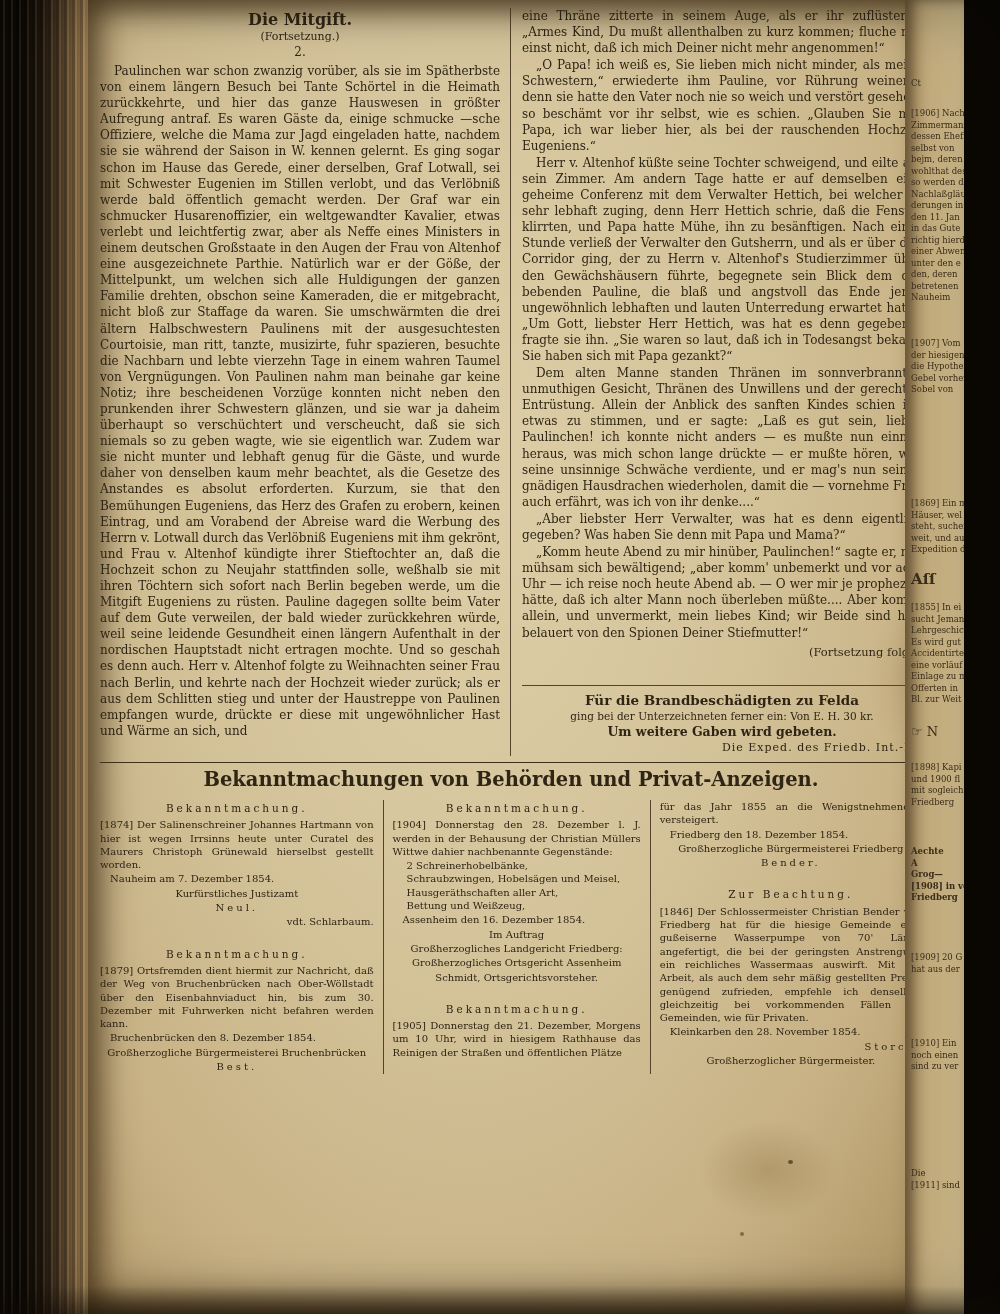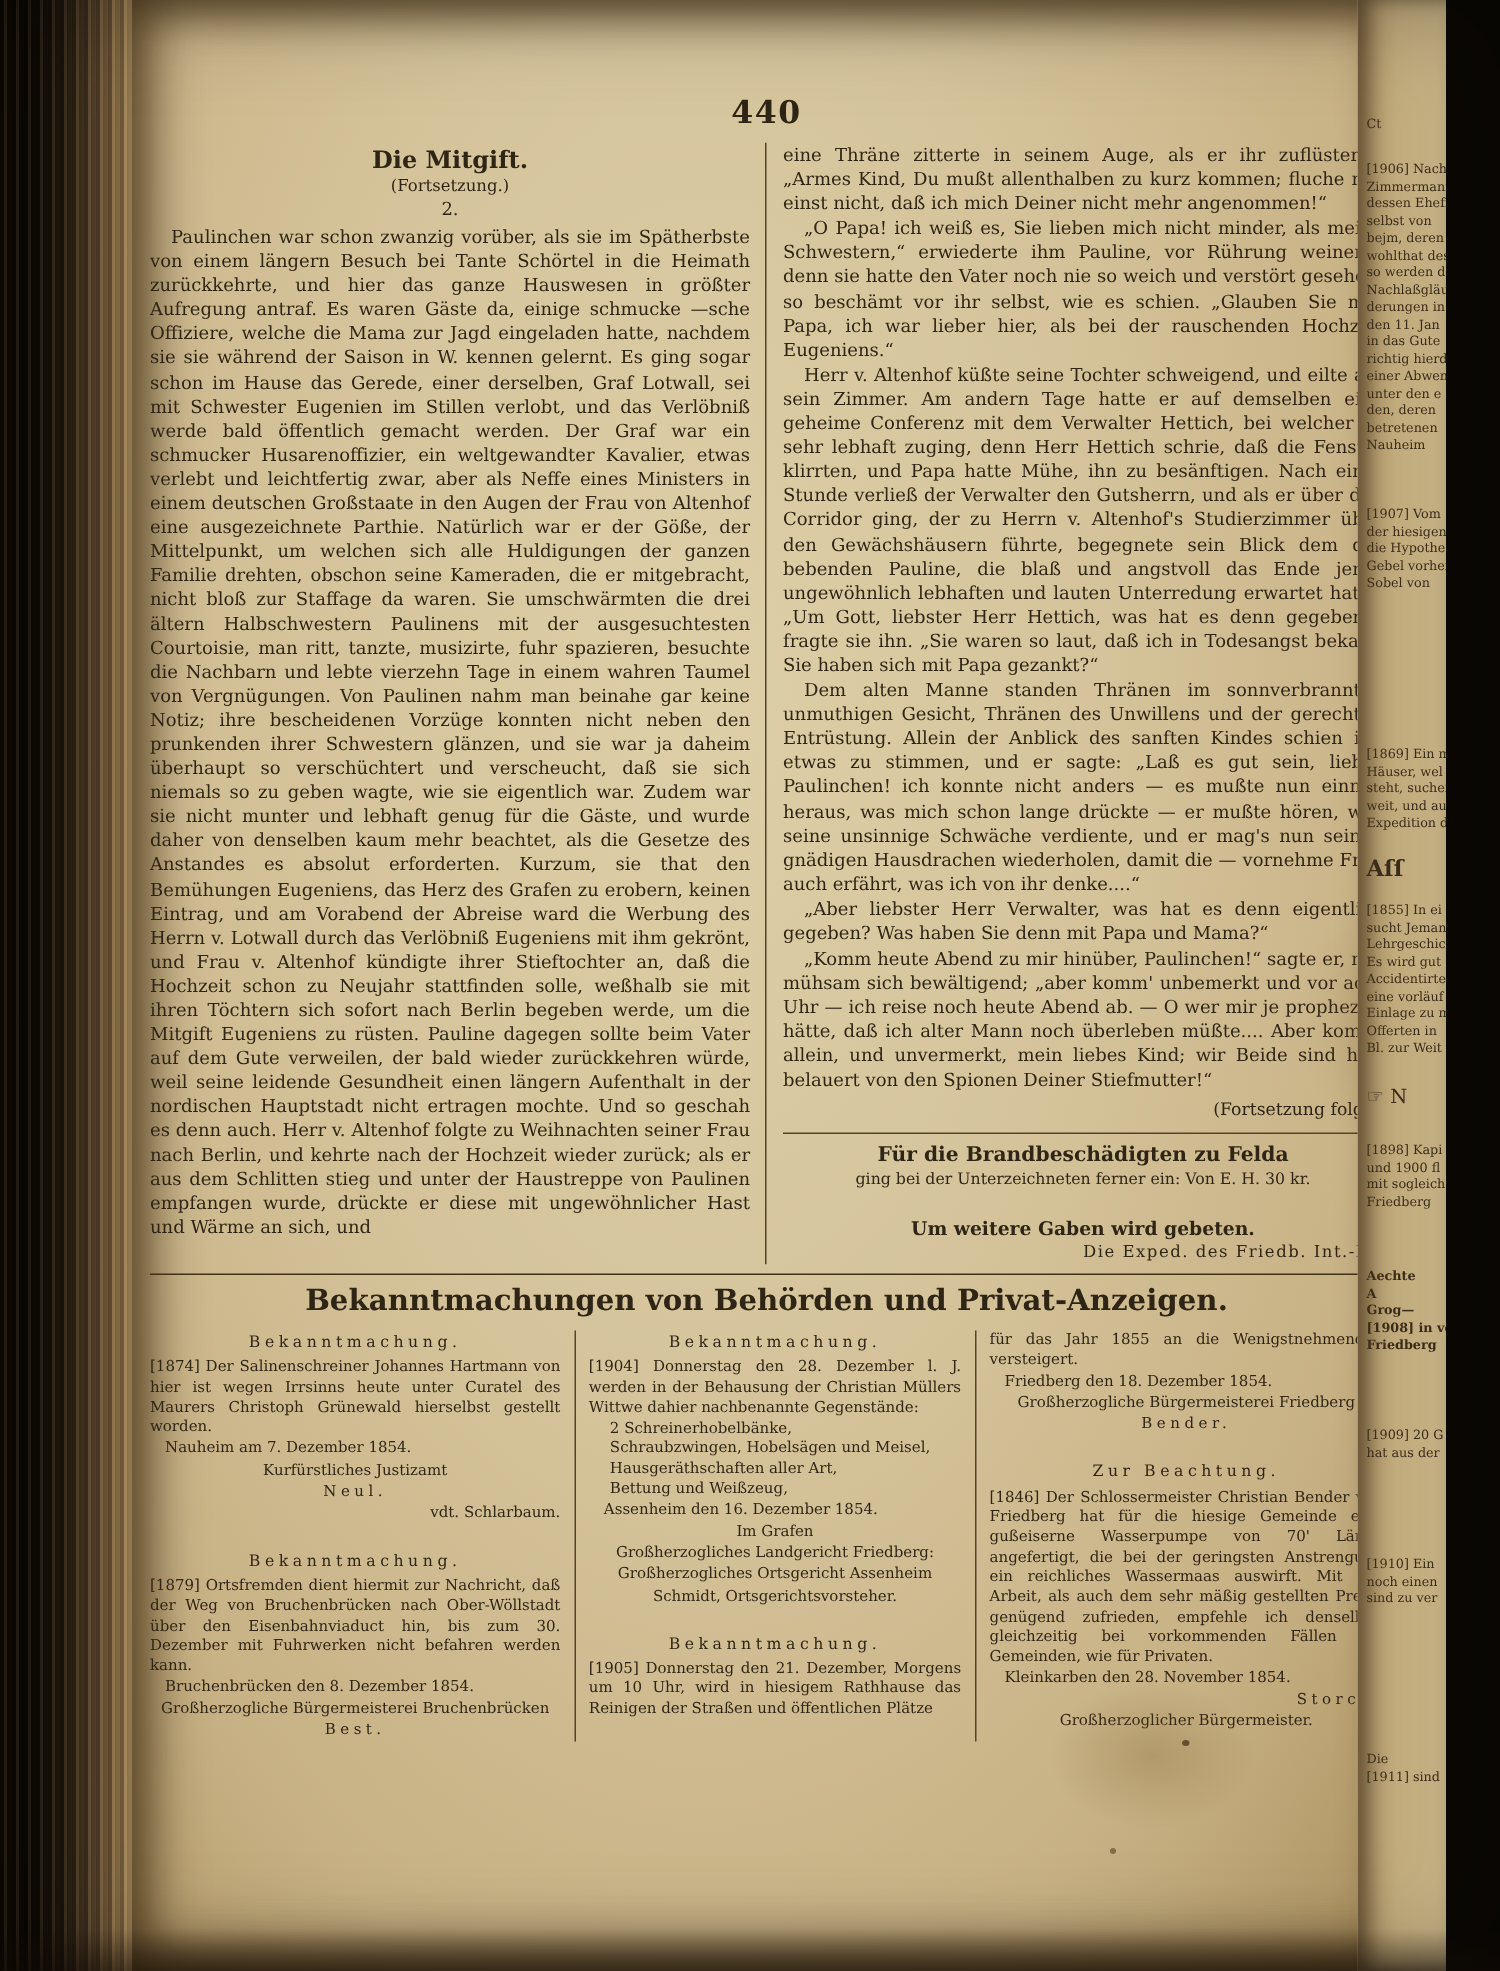--- a/index.html
+++ b/index.html
@@ -25,21 +25,21 @@
   .col-r{padding-left:11px;display:flex;flex-direction:column;}
   .story p{margin:0 0 1px 0;text-align:justify;font-size:12px;line-height:16.1px;}
   .indent{text-indent:14px;}
   .s-title{text-align:center;font-weight:bold;font-size:16px;margin:2px 0 1px;}
   .s-sub{text-align:center;font-size:11px;margin:0 0 2px;}
   .s-chap{text-align:center;font-size:12px;margin:0 0 4px;}
   .f-folgt{text-align:right;font-size:11.5px;margin-top:3px;}
   .notice{margin-top:auto;border-top:1px solid #55422a;padding-top:6px;padding-bottom:2px;}
   .notice-title{text-align:center;font-weight:bold;font-size:13.5px;}
   .notice-line{text-align:center;font-size:10.5px;margin-top:2px;}
-  .notice-bold{text-align:center;font-weight:bold;font-size:12.5px;margin-top:19px;}
+  .notice-bold{text-align:center;font-weight:bold;font-size:12.5px;margin-top:2px;}
   .notice-sig{text-align:right;font-size:11px;letter-spacing:1px;margin-top:2px;}
   
   .ann-rule{border:none;border-top:1.5px solid #3f3019;margin:6px 0 5px;}
   .ann-header{text-align:center;font-weight:bold;font-size:19.5px;margin:2px 0 9px;}
   .ann-cols{display:flex;min-height:272px;}
   .ac{box-sizing:border-box;font-size:10px;line-height:13.3px;overflow:hidden;}
   .ac1{width:34.5%;padding-right:9px;border-right:1px solid #55422a;}
   .ac2{width:32.5%;padding:0 9px;border-right:1px solid #55422a;}
   .ac3{width:33%;padding-left:9px;}
   .ann-title{text-align:center;letter-spacing:3px;font-size:10.5px;margin:2px 0 3px;}
@@ -74,21 +74,20 @@
 </style>
 </head>
 <body>
 
 <div class="scan">
   <div class="binding"></div>
 
   <div class="page-main">
     <div class="content">
 
-      <div class="pageno">440</div>
 
       <div class="story">
         <div class="col col-l">
           <div class="s-title">Die Mitgift.</div>
           <div class="s-sub">(Fortsetzung.)</div>
           <div class="s-chap">2.</div>
           <p class="indent">Paulinchen war schon zwanzig vorüber, als sie im Spätherbste von einem längern Besuch bei Tante Schörtel in die Heimath zurückkehrte, und hier das ganze Hauswesen in größter Aufregung antraf. Es waren Gäste da, einige schmucke —sche Offiziere, welche die Mama zur Jagd eingeladen hatte, nachdem sie sie während der Saison in W. kennen gelernt. Es ging sogar schon im Hause das Gerede, einer derselben, Graf Lotwall, sei mit Schwester Eugenien im Stillen verlobt, und das Verlöbniß werde bald öffentlich gemacht werden. Der Graf war ein schmucker Husarenoffizier, ein weltgewandter Kavalier, etwas verlebt und leichtfertig zwar, aber als Neffe eines Ministers in einem deutschen Großstaate in den Augen der Frau von Altenhof eine ausgezeichnete Parthie. Natürlich war er der Göße, der Mittelpunkt, um welchen sich alle Huldigungen der ganzen Familie drehten, obschon seine Kameraden, die er mitgebracht, nicht bloß zur Staffage da waren. Sie umschwärmten die drei ältern Halbschwestern Paulinens mit der ausgesuchtesten Courtoisie, man ritt, tanzte, musizirte, fuhr spazieren, besuchte die Nachbarn und lebte vierzehn Tage in einem wahren Taumel von Vergnügungen. Von Paulinen nahm man beinahe gar keine Notiz; ihre bescheidenen Vorzüge konnten nicht neben den prunkenden ihrer Schwestern glänzen, und sie war ja daheim überhaupt so verschüchtert und verscheucht, daß sie sich niemals so zu geben wagte, wie sie eigentlich war. Zudem war sie nicht munter und lebhaft genug für die Gäste, und wurde daher von denselben kaum mehr beachtet, als die Gesetze des Anstandes es absolut erforderten. Kurzum, sie that den Bemühungen Eugeniens, das Herz des Grafen zu erobern, keinen Eintrag, und am Vorabend der Abreise ward die Werbung des Herrn v. Lotwall durch das Verlöbniß Eugeniens mit ihm gekrönt, und Frau v. Altenhof kündigte ihrer Stieftochter an, daß die Hochzeit schon zu Neujahr stattfinden solle, weßhalb sie mit ihren Töchtern sich sofort nach Berlin begeben werde, um die Mitgift Eugeniens zu rüsten. Pauline dagegen sollte beim Vater auf dem Gute verweilen, der bald wieder zurückkehren würde, weil seine leidende Gesundheit einen längern Aufenthalt in der nordischen Hauptstadt nicht ertragen mochte. Und so geschah es denn auch. Herr v. Altenhof folgte zu Weihnachten seiner Frau nach Berlin, und kehrte nach der Hochzeit wieder zurück; als er aus dem Schlitten stieg und unter der Haustreppe von Paulinen empfangen wurde, drückte er diese mit ungewöhnlicher Hast und Wärme an sich, und</p>
         </div>
         <div class="col col-r">
           <p>eine Thräne zitterte in seinem Auge, als er ihr zuflüsterte: „Armes Kind, Du mußt allenthalben zu kurz kommen; fluche mir einst nicht, daß ich mich Deiner nicht mehr angenommen!“</p>
@@ -129,21 +128,21 @@
         </div>
 
         <div class="ac ac2">
           <div class="ann-title">Bekanntmachung.</div>
           <p class="ann-body">[1904] Donnerstag den 28. Dezember l. J. werden in der Behausung der Christian Müllers Wittwe dahier nachbenannte Gegenstände:</p>
           <div class="ann-list">2 Schreinerhobelbänke,
 Schraubzwingen, Hobelsägen und Meisel,
 Hausgeräthschaften aller Art,
 Bettung und Weißzeug,</div>
           <div class="ann-date">Assenheim den 16. Dezember 1854.</div>
-          <div class="ann-center">Im Grafen</div>
+          <div class="ann-center">Im Auftrag</div>
           <div class="ann-center">Großherzogliches Landgericht Friedberg:</div>
           <div class="ann-center">Großherzogliches Ortsgericht Assenheim</div>
           <div class="ann-center">Schmidt, Ortsgerichtsvorsteher.</div>
           <div class="gap2"></div>
           <div class="ann-title">Bekanntmachung.</div>
           <p class="ann-body">[1905] Donnerstag den 21. Dezember, Morgens um 10 Uhr, wird in hiesigem Rathhause das Reinigen der Straßen und öffentlichen Plätze</p>
         </div>
 
         <div class="ac ac3">
           <p class="ann-body">für das Jahr 1855 an die Wenigstnehmenden versteigert.</p>

